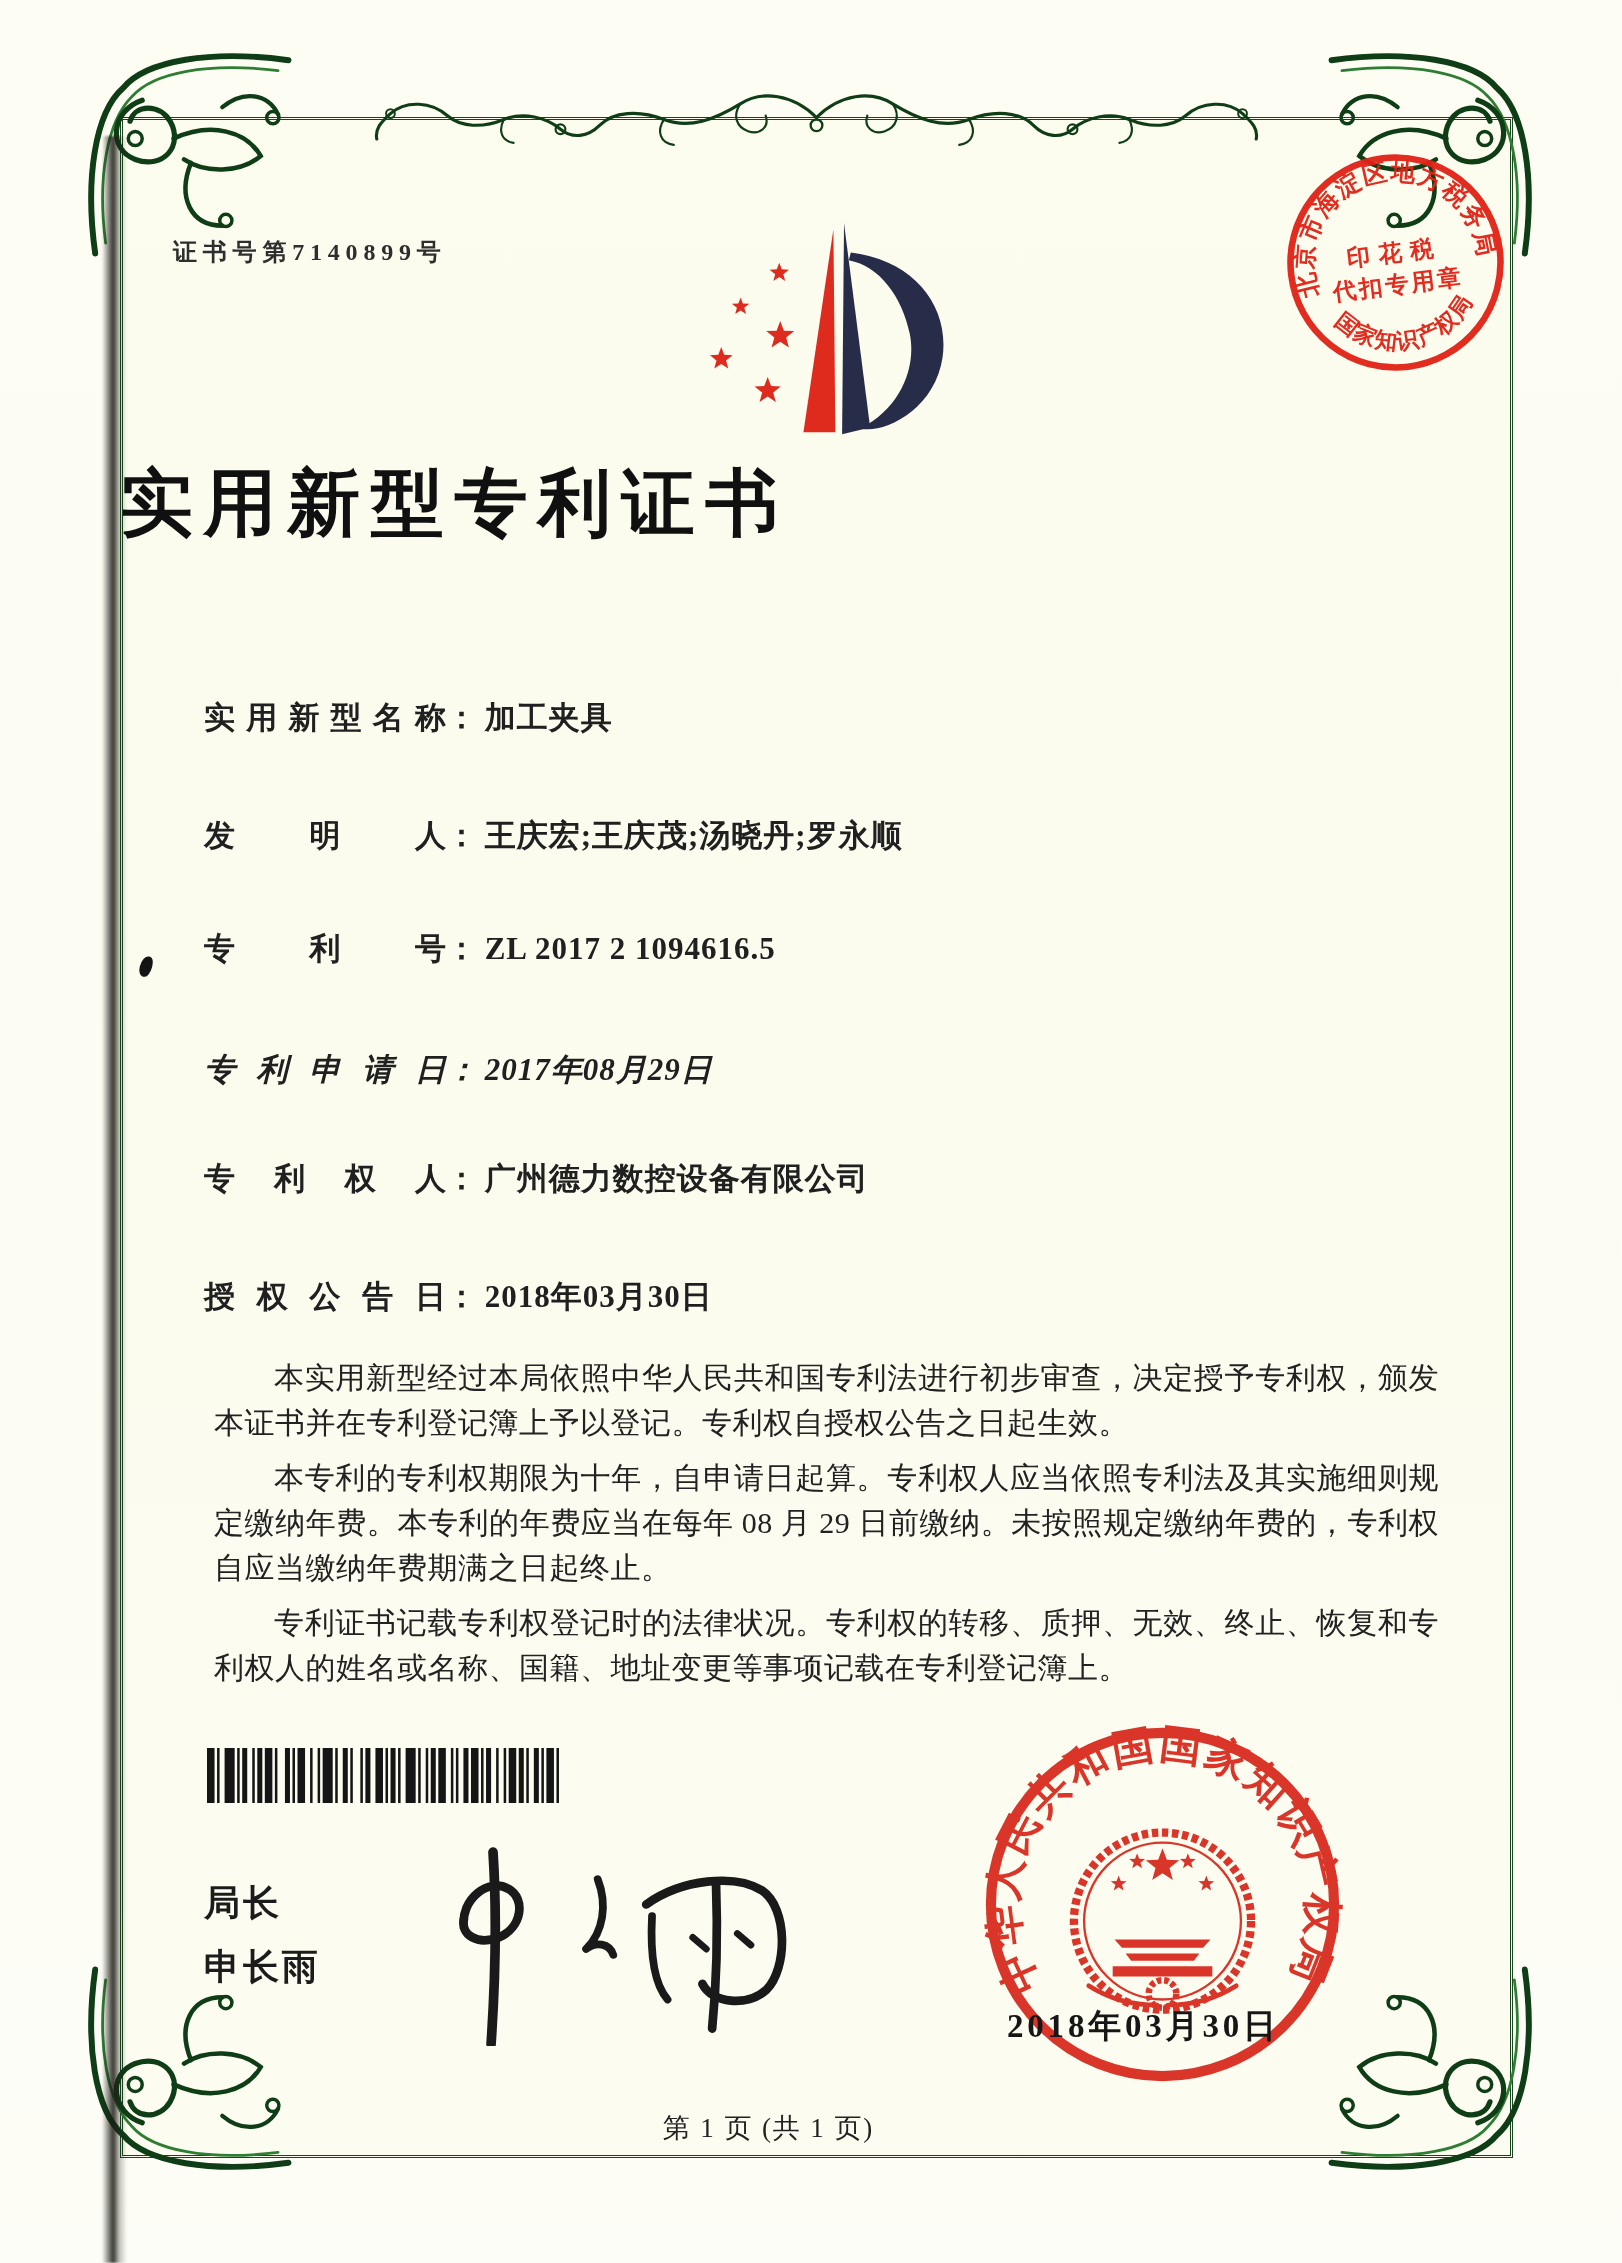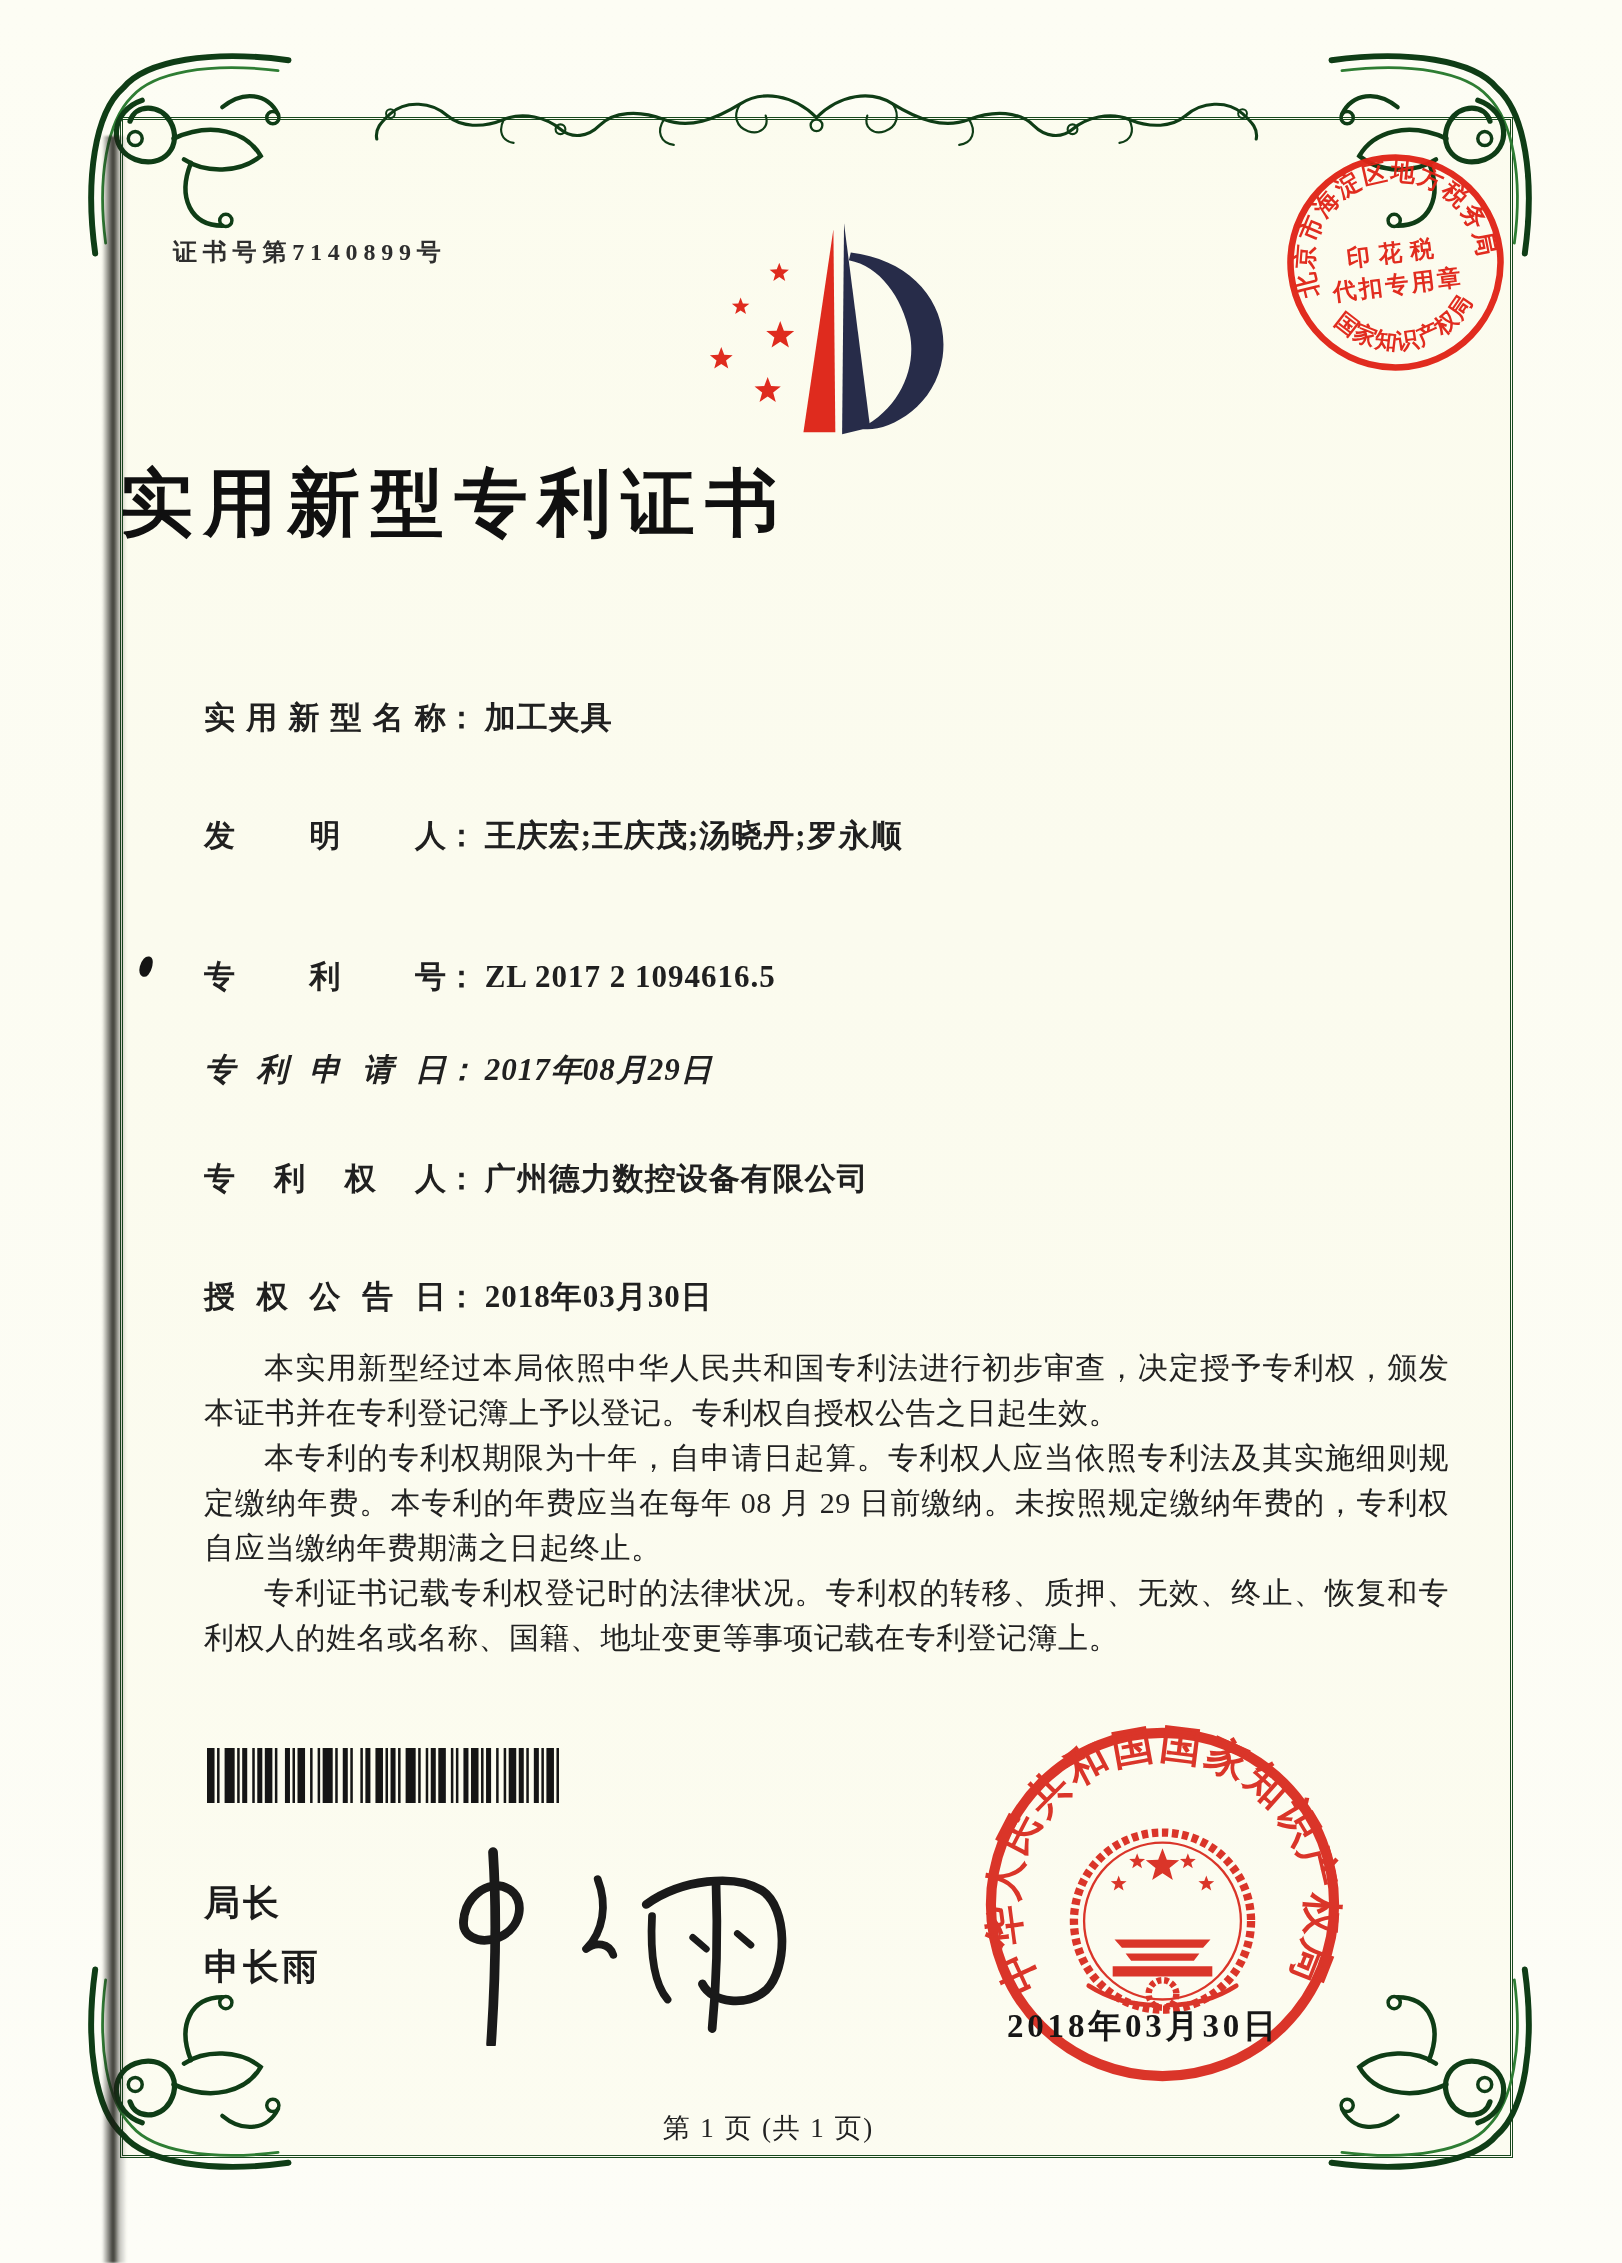--- a/index.html
+++ b/index.html
@@ -34,24 +34,24 @@
   .logo svg{width:100%;height:100%;display:block;}
   .tax-stamp{left:1283px;top:150px;width:225px;height:225px;transform:rotate(-7deg);opacity:.96;}
   .tax-stamp svg{width:100%;height:100%;display:block;}
   .title{left:120px;top:455px;width:1251px;font-size:73px;font-weight:700;letter-spacing:10.6px;color:#101010;}
   
   .fields{left:204px;top:697px;width:1268px;height:634px;}
   .field-row{position:absolute;left:0;font-size:31px;font-weight:600;color:#202020;white-space:nowrap;}
   .flabel{display:inline-block;width:242px;text-align:justify;text-align-last:justify;vertical-align:bottom;}
   .fcolon{display:inline-block;}
   .fvalue{margin-left:7.7px;letter-spacing:1px;}
-  .r1{top:0;}.r2{top:118px;}.r3{top:231px;margin-top:28px;}.r4{top:352px;font-style:italic;}.r5{top:461px;}.r6{top:579px;}
+  .r1{top:0;}.r2{top:118px;}.r3{top:231px;}.r4{top:352px;font-style:italic;}.r5{top:461px;}.r6{top:579px;}
   
   .body-text{left:204px;top:1345px;width:1245px;}
-  .body-text p{margin:0;text-indent:2em;font-size:30px;line-height:45px;letter-spacing:0.5px;text-align:justify;color:#222;}
+  .body-text p{margin:10px;text-indent:2em;font-size:30px;line-height:45px;letter-spacing:0.5px;text-align:justify;color:#222;}
   
   .barcode{left:207px;top:1748px;width:357px;height:55px;}
   .barcode svg{width:100%;height:100%;display:block;}
   .signer-title{left:204px;top:1879px;font-size:36px;font-weight:700;font-family:"Liberation Sans","DejaVu Sans",sans-serif;color:#1c1c1c;letter-spacing:2.9px;}
   .signer-name{left:204px;top:1943px;font-size:36px;font-weight:700;font-family:Liberation Mono, monospace;color:#1c1c1c;letter-spacing:2.9px;}
   .signature{left:407px;top:1823px;width:428px;height:223px;}
   .signature svg{width:100%;height:100%;display:block;}
   .big-seal{left:978px;top:1720px;width:369px;height:369px;opacity:.93;}
   .big-seal svg{width:100%;height:100%;display:block;}
   .seal-date{left:1007px;top:2004px;font-size:33px;font-weight:600;letter-spacing:3.8px;color:#161616;}

